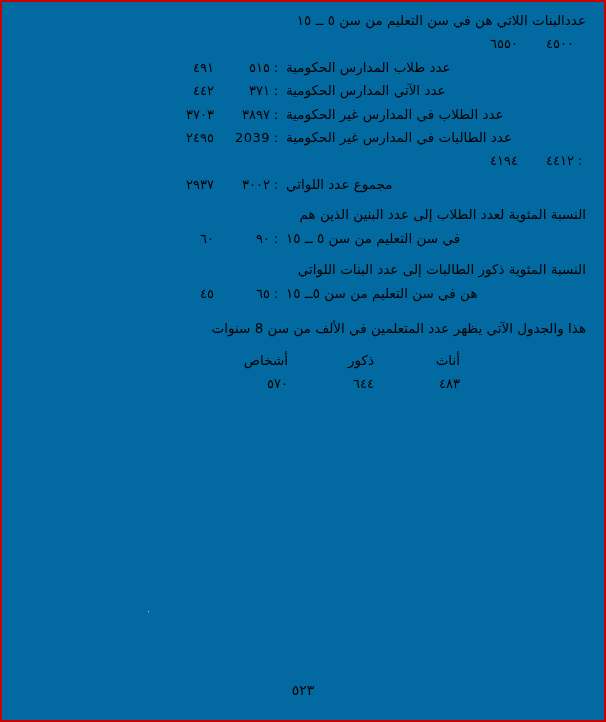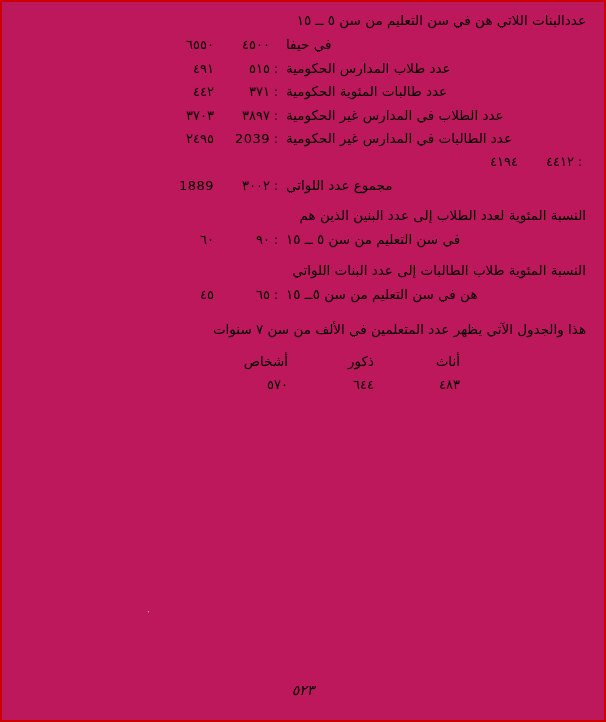--- a/index.html
+++ b/index.html
@@ -4,21 +4,21 @@
 <style>
   html, body {
     margin: 0;
     padding: 0;
     background: #ffffff;
   }
   .page {
     position: relative;
     width: 606px;
     height: 722px;
-    background: #be185d;
+    background: #0369a1;
     border: 2px solid #cc0000;
     box-sizing: border-box;
     overflow: hidden;
     font-family: "DejaVu Sans", "Liberation Serif", serif;
     color: #000000;
   }
   .content {
     position: absolute;
     top: 8px;
     right: 0;
@@ -95,53 +95,51 @@
     letter-spacing: 0.5px;
   }
   .page-number {
     position: absolute;
     bottom: 22px;
     left: 0;
     right: 0;
     text-align: center;
     font-size: 14px;
     letter-spacing: 1px;
-    font-style: italic;
   }
   .faint-mark {
     position: absolute;
     color: #bdbdbd;
     font-size: 9px;
   }
 </style>
 </head>
 <body>
 
 <div class="page">
 
   <div class="content">
 
     <div class="line">عددالبنات اللاتي هن في سن التعليم من سن ٥ ــ ١٥</div>
 
     <div class="row">
-      <span class="label">في حيفا</span>
       <span class="colon"></span>
       <span class="num">٤٥٠٠</span>
       <span class="num second">٦٥٥٠</span>
     </div>
 
     <div class="row">
       <span class="label">عدد طلاب المدارس الحكومية</span>
       <span class="colon">:</span>
       <span class="num">٥١٥</span>
       <span class="num second">٤٩١</span>
     </div>
 
     <div class="row">
-      <span class="label">عدد طالبات المئوية الحكومية</span>
+      <span class="label">عدد الآتي المدارس الحكومية</span>
       <span class="colon">:</span>
       <span class="num">٣٧١</span>
       <span class="num second">٤٤٢</span>
     </div>
 
     <div class="row">
       <span class="label">عدد الطلاب في المدارس غير الحكومية</span>
       <span class="colon">:</span>
       <span class="num">٣٨٩٧</span>
       <span class="num second">٣٧٠٣</span>
@@ -157,48 +155,48 @@
     <div class="row">
       <span class="colon">:</span>
       <span class="num">٤٤١٢</span>
       <span class="num second">٤١٩٤</span>
     </div>
 
     <div class="row">
       <span class="label">مجموع عدد اللواتي</span>
       <span class="colon">:</span>
       <span class="num">٣٠٠٢</span>
-      <span class="num second">1889</span>
+      <span class="num second">٢٩٣٧</span>
     </div>
 
     <div class="spacer-sm"></div>
 
     <div class="line">النسبة المئوية لعدد الطلاب إلى عدد البنين الذين هم</div>
 
     <div class="row">
       <span class="label">في سن التعليم من سن ٥ ــ ١٥</span>
       <span class="colon">:</span>
       <span class="num">٩٠</span>
       <span class="num second">٦٠</span>
     </div>
 
     <div class="spacer-sm"></div>
 
-    <div class="line">النسبة المئوية طلاب الطالبات إلى عدد البنات اللواتي</div>
+    <div class="line">النسبة المئوية ذكور الطالبات إلى عدد البنات اللواتي</div>
 
     <div class="row">
       <span class="label">هن في سن التعليم من سن ٥ــ ١٥</span>
       <span class="colon">:</span>
       <span class="num">٦٥</span>
       <span class="num second">٤٥</span>
     </div>
 
     <div class="spacer-md"></div>
 
-    <div class="line">هذا والجدول الآتي يظهر عدد المتعلمين في الألف من سن ٧ سنوات</div>
+    <div class="line">هذا والجدول الآتي يظهر عدد المتعلمين في الألف من سن 8 سنوات</div>
 
     <div class="mini-table">
       <div class="mt-row headers">
         <span class="mt-cell">أناث</span>
         <span class="mt-cell">ذكور</span>
         <span class="mt-cell">أشخاص</span>
       </div>
       <div class="mt-row values">
         <span class="mt-cell">٤٨٣</span>
         <span class="mt-cell">٦٤٤</span>

